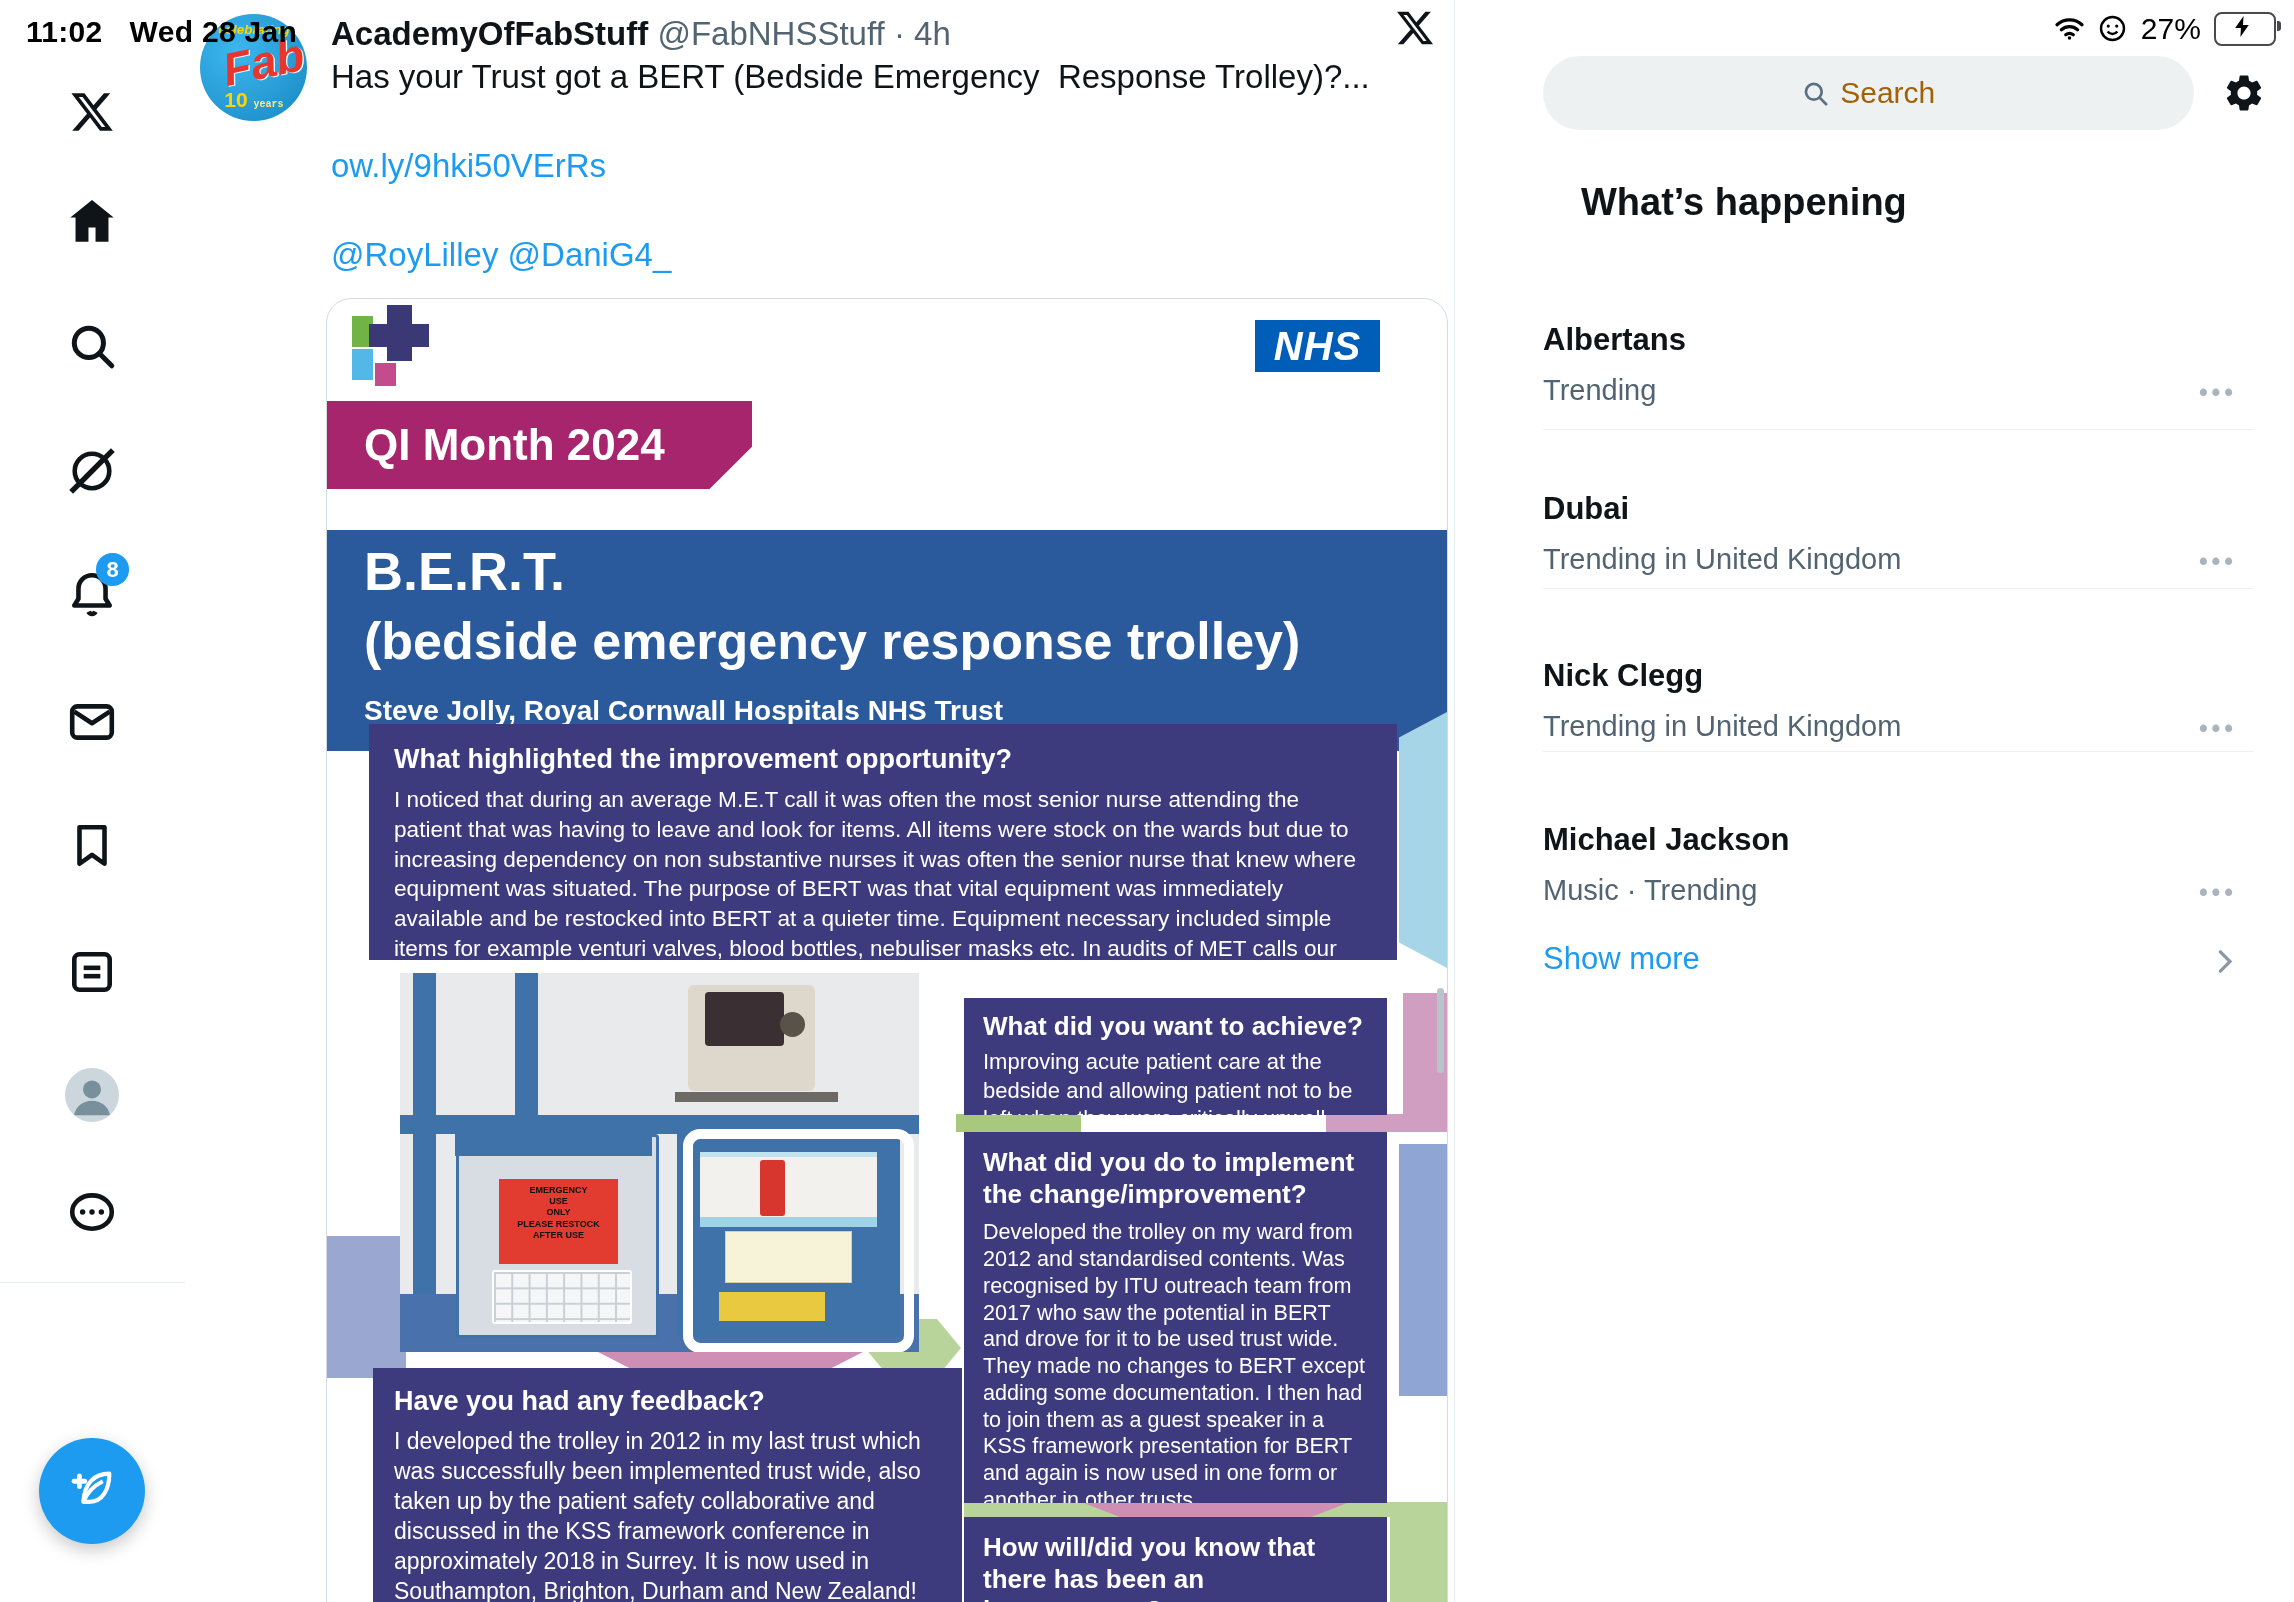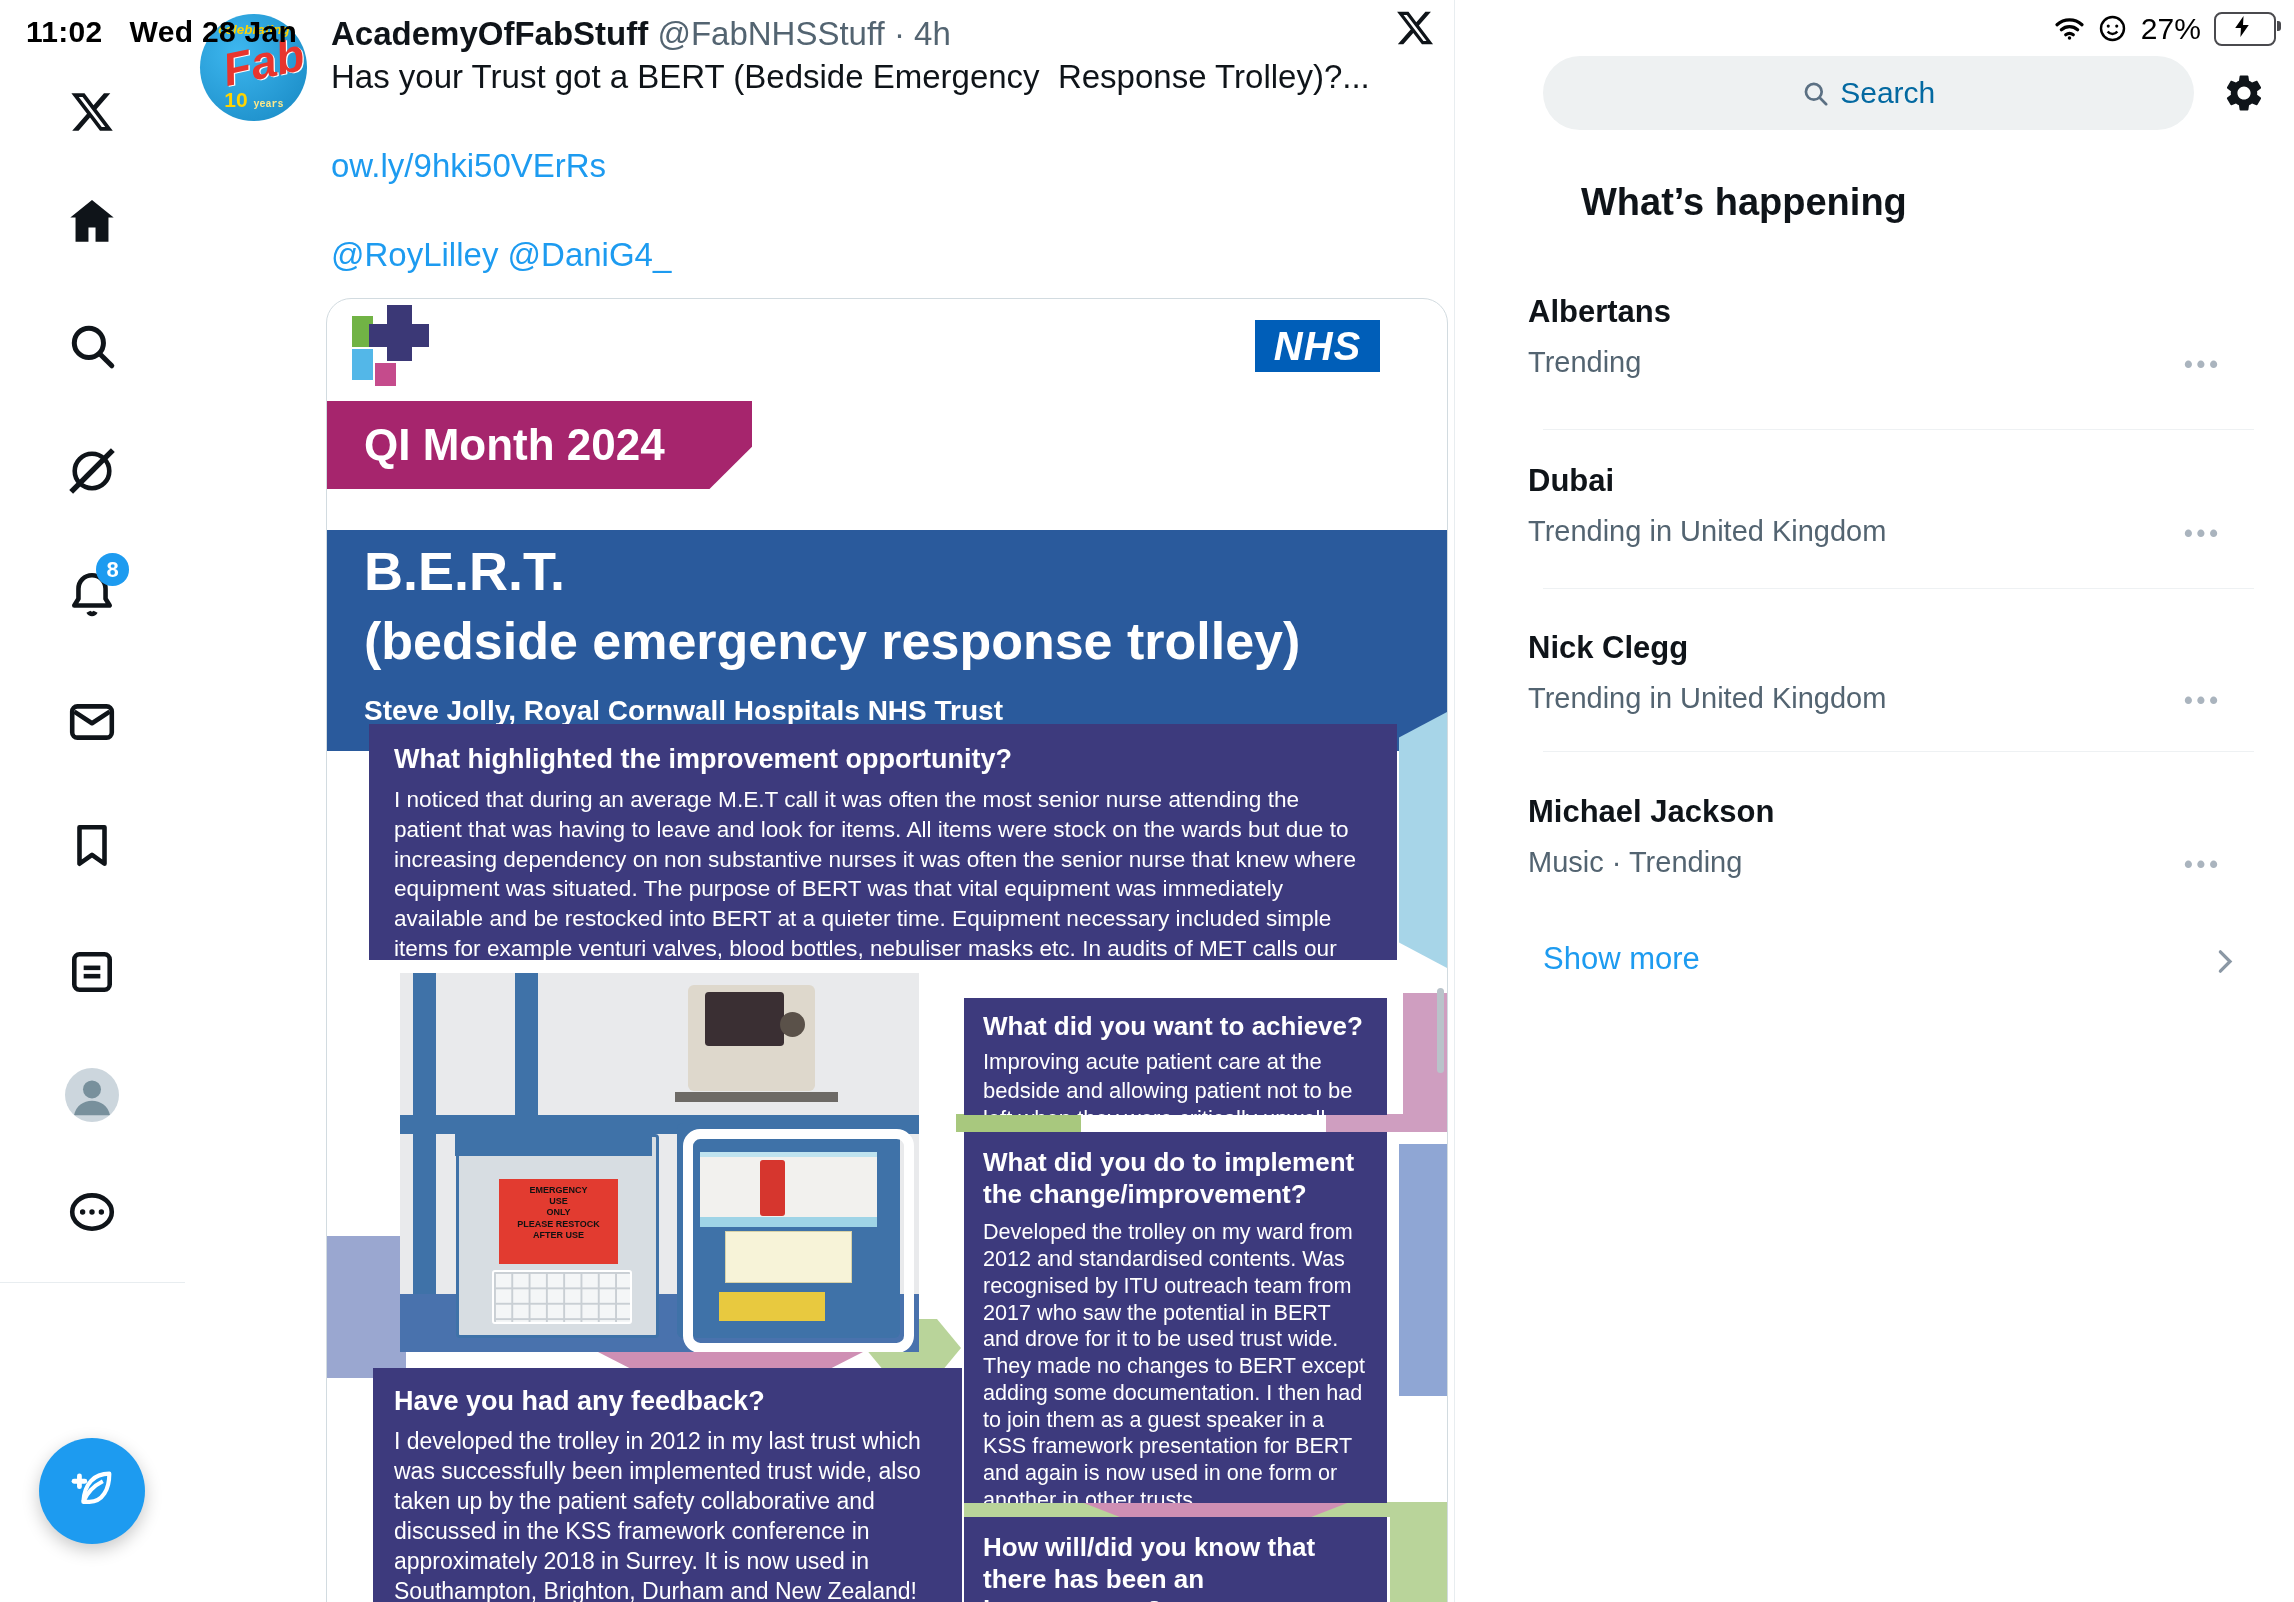--- a/index.html
+++ b/index.html
@@ -105,24 +105,24 @@
   .trolley-r .handle{position:absolute;left:5.8px;top:5.8px;width:211px;height:204px;border:10.6px solid #fff;border-radius:17.3px;background:transparent;}
   .trolley-r .drawers{position:absolute;left:23px;top:29px;width:177px;height:61px;background:#f2f1ee;border-top:5.8px solid #bfe3ef;}
   .trolley-r .drawer2{position:absolute;left:23px;top:94px;width:177px;height:9.6px;background:#9fd4e6;}
   .trolley-r .label{position:absolute;left:48px;top:108px;width:125px;height:50px;background:#f7f3d8;border:1px solid #d8d2a8;}
   .trolley-r .tag{position:absolute;left:83px;top:37px;width:25px;height:56px;background:#d6362e;border-radius:2.9px;}
   .trolley-r .tray{position:absolute;left:42px;top:169px;width:106px;height:29px;background:#e8c93f;}
 
   
   .right-col{left:1454px;top:0;width:840px;height:1602px;background:#fff;border-left:1px solid #e8edf0;}
   .searchpill{position:absolute;left:88px;top:56px;width:651px;height:74px;border-radius:37px;background:#eef1f2;
-              display:flex;align-items:center;justify-content:center;gap:11.5px;color:#0369a1;font-size:30px;}
+              display:flex;align-items:center;justify-content:center;gap:11.5px;color:#a16207;font-size:30px;}
   .gear{position:absolute;left:767px;top:71px;color:#0f1419;}
   .wh-heading{position:absolute;left:88px;top:181px;font-size:38px;font-weight:800;color:#0f1419;margin-left:38px;}
-  .trend{position:absolute;left:73px;width:711px;height:125px;}
+  .trend{position:absolute;left:88px;width:711px;height:125px;margin-top:28px;}
   .trend .tname{position:absolute;left:0;top:0;font-size:31px;font-weight:700;color:#0f1419;}
   .trend .tctx{position:absolute;left:0;top:52px;font-size:29px;color:#536471;}
   .tdots{position:absolute;right:17.3px;top:56px;color:#aab4be;font-size:25px;letter-spacing:3.8px;font-weight:700;}
   .tdivider{position:absolute;left:88px;width:711px;height:1px;background:#eef1f3;}
   .showmore{position:absolute;left:88px;top:941px;width:711px;height:58px;}
   .showmore .sm-label{font-size:31px;color:#1d9bf0;}
   .sm-chev{position:absolute;right:13.4px;top:3.8px;color:#8b98a5;}
 </style>
 </head>
 <body>

